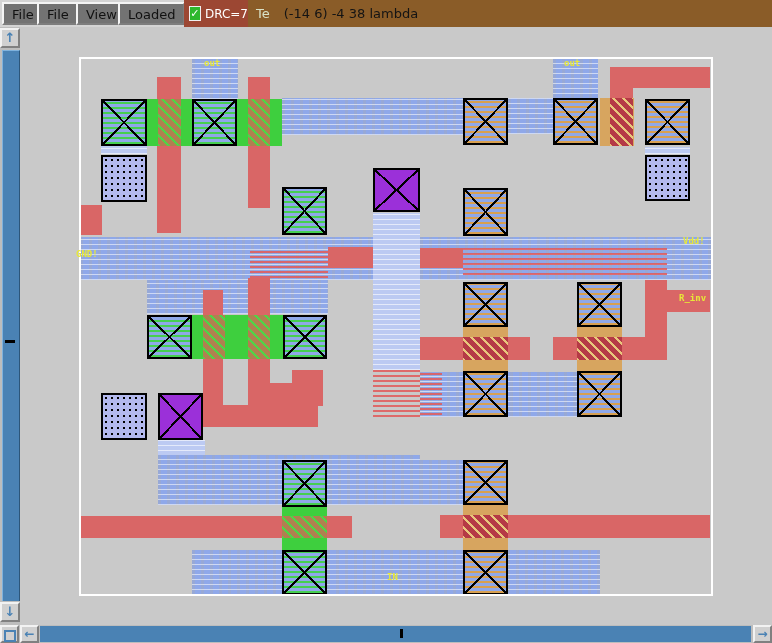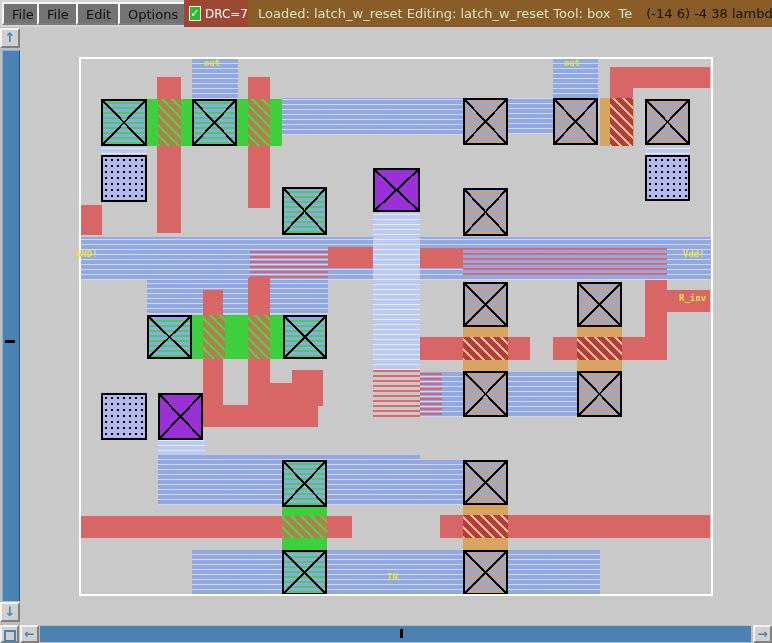--- a/index.html
+++ b/index.html
@@ -202,36 +202,35 @@
     <div class="shp con vcon" style="left: 158px; top: 393px; width: 45px; height: 47px;">
       <div class="xmark"></div>
     </div>
     <div class="shp sub" style="left: 101px; top: 155px; width: 46px; height: 47px;"></div>
     <div class="shp sub" style="left: 645px; top: 155px; width: 45px; height: 46px;"></div>
     <div class="shp sub" style="left: 101px; top: 393px; width: 46px; height: 47px;"></div>
     <div class="shp frame" style="left: 79px; top: 57px; width: 634px; height: 539px;"></div>
     <div class="lbl lbl-y" style="left: 204px; top: 58px;">out</div>
     <div class="lbl lbl-y" style="left: 564px; top: 58px;">out</div>
     <div class="lbl lbl-y" style="left: 76px; top: 249px;">GND!</div>
-    <div class="lbl lbl-y" style="left: 683px; top: 249px;">Vdd!</div>
+    <div class="lbl lbl-y" style="left: 683px; top: 236px;">Vdd!</div>
     <div class="lbl lbl-y" style="left: 679px; top: 293px;">R_inv</div>
     <div class="lbl lbl-y" style="left: 387px; top: 572px;">IN</div>
   </div>
 
 <div class="menubar">
   <div class="mbtn" style="left:2px;">File</div>
   <div class="mbtn" style="left:37px;">File</div>
-  <div class="mbtn" style="left:76px;">Edit</div>
-  <div class="mbtn" style="left:118px;">Options</div>
+  <div class="mbtn" style="left:76px;">View</div>
+  <div class="mbtn" style="left:118px;">Loaded</div>
   <div class="drc">
     <span class="chk">✓</span>
     <span class="dlbl">DRC=7</span>
   </div>
   <div class="titlebar">
-    <span class="status">Loaded: latch_w_reset Editing: latch_w_reset Tool: box</span>
     <span class="tech">Te</span>
     <span class="coords">(-14 6) -4 38 lambda</span>
   </div>
 </div>
 
 <div class="vsb-track">
   <div class="sbtn" style="left:0;top:1px;width:20px;height:20px;font-size:13px;line-height:16px;">
     <span>↑</span>
   </div>
   <div class="vsb-thumb">

